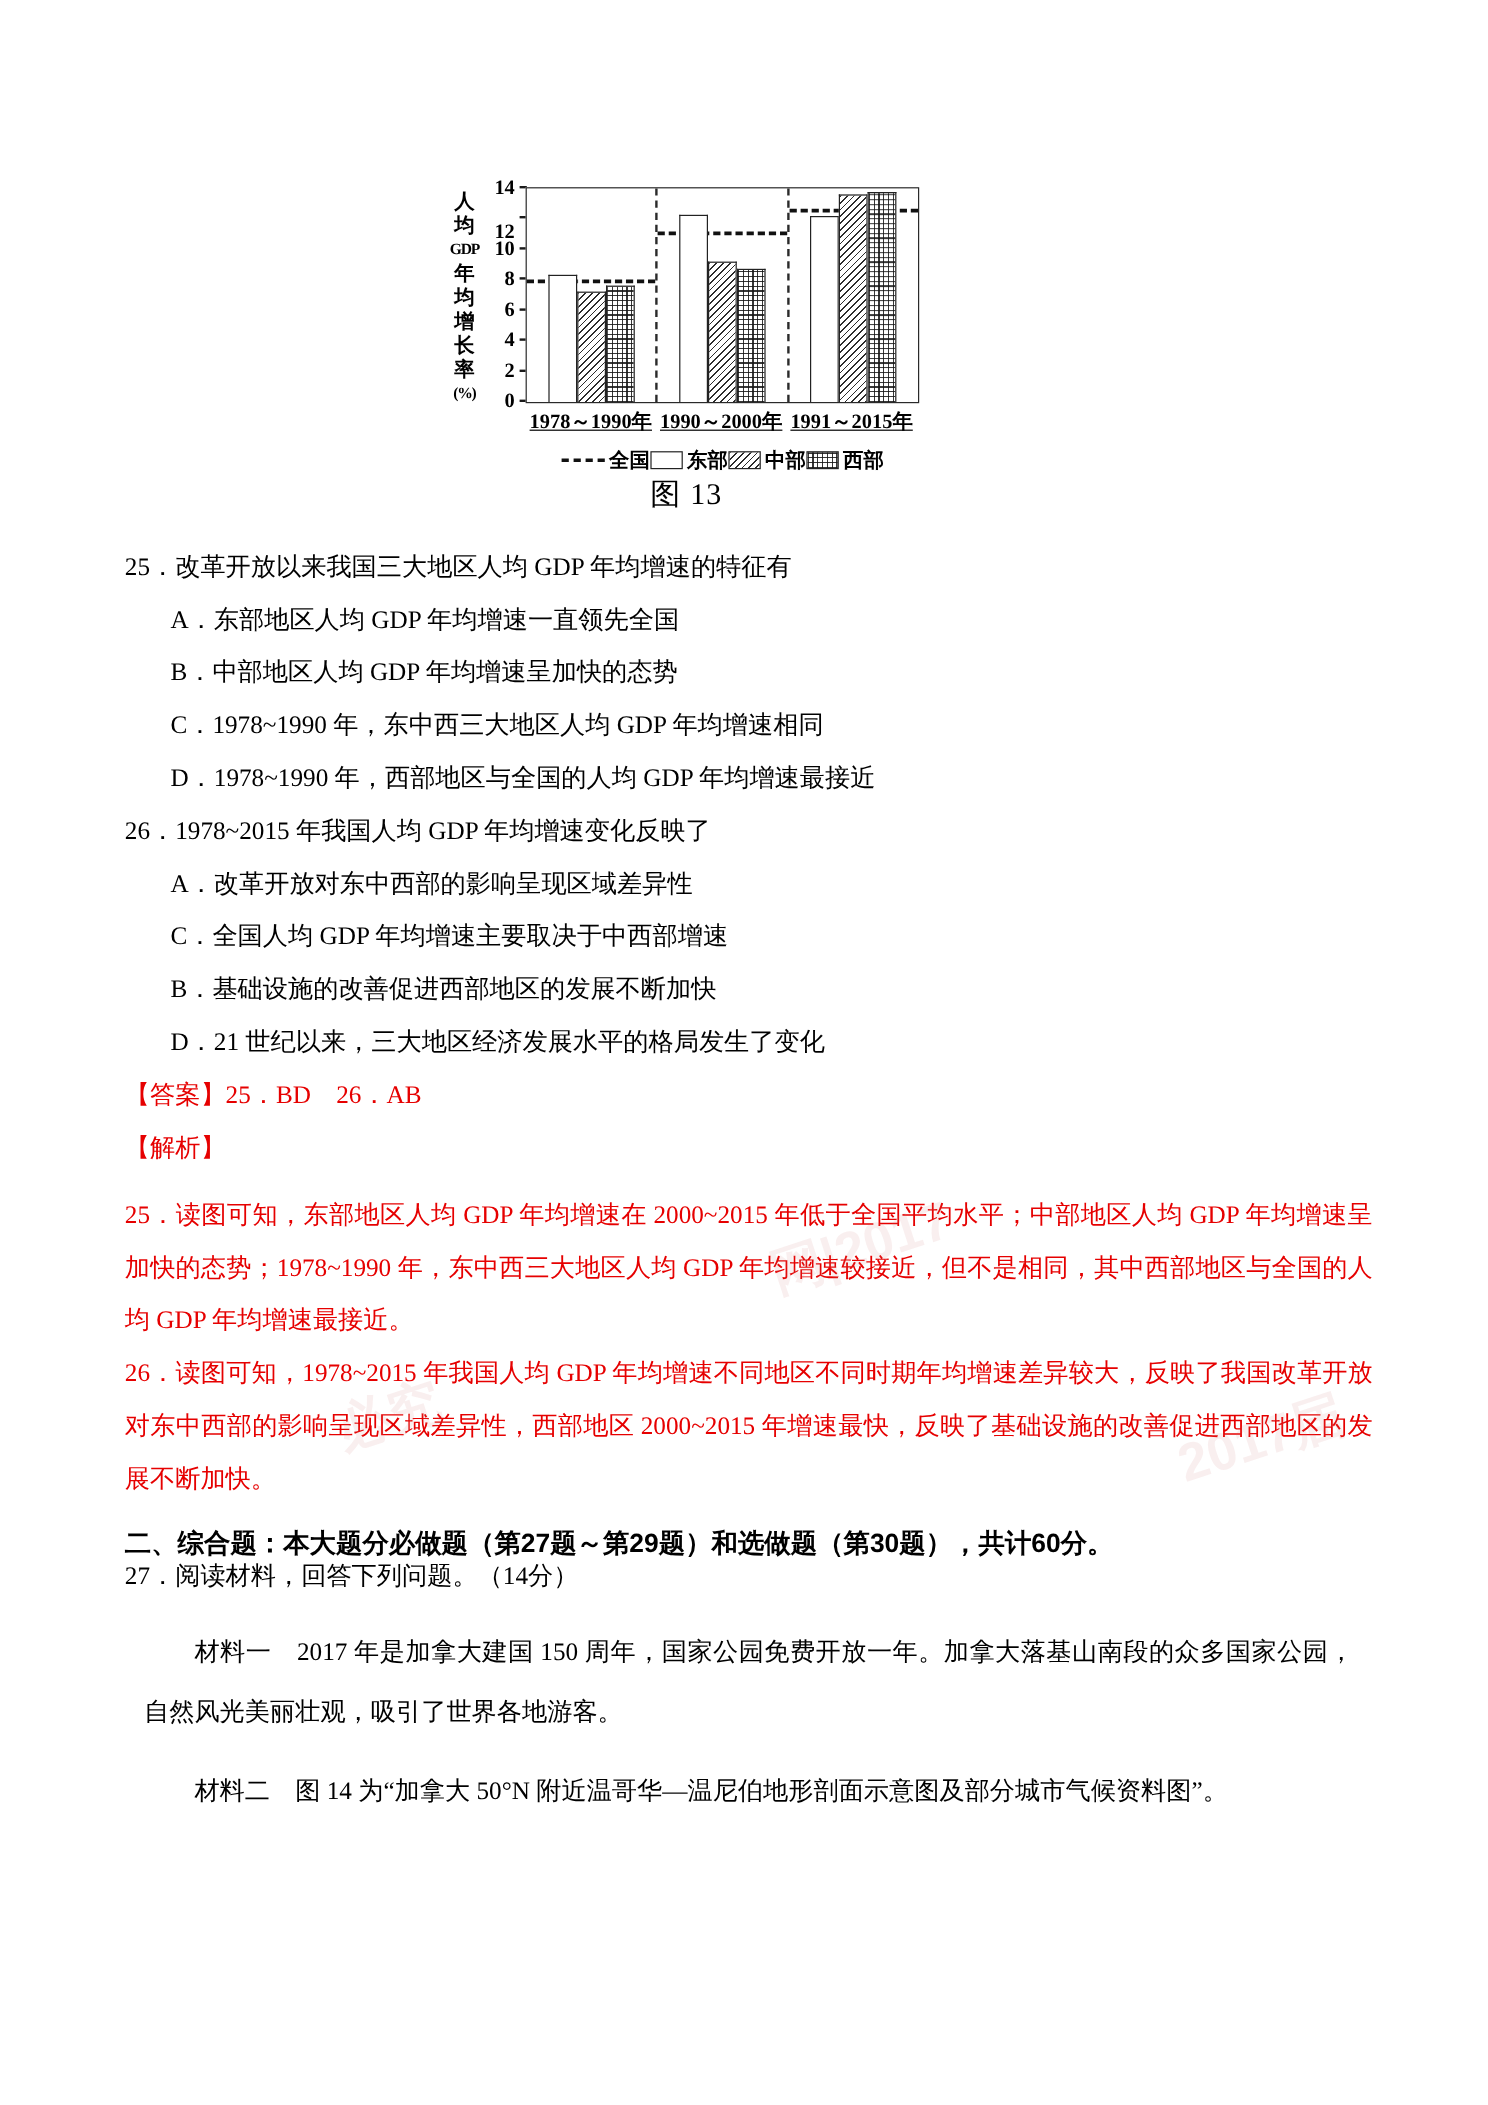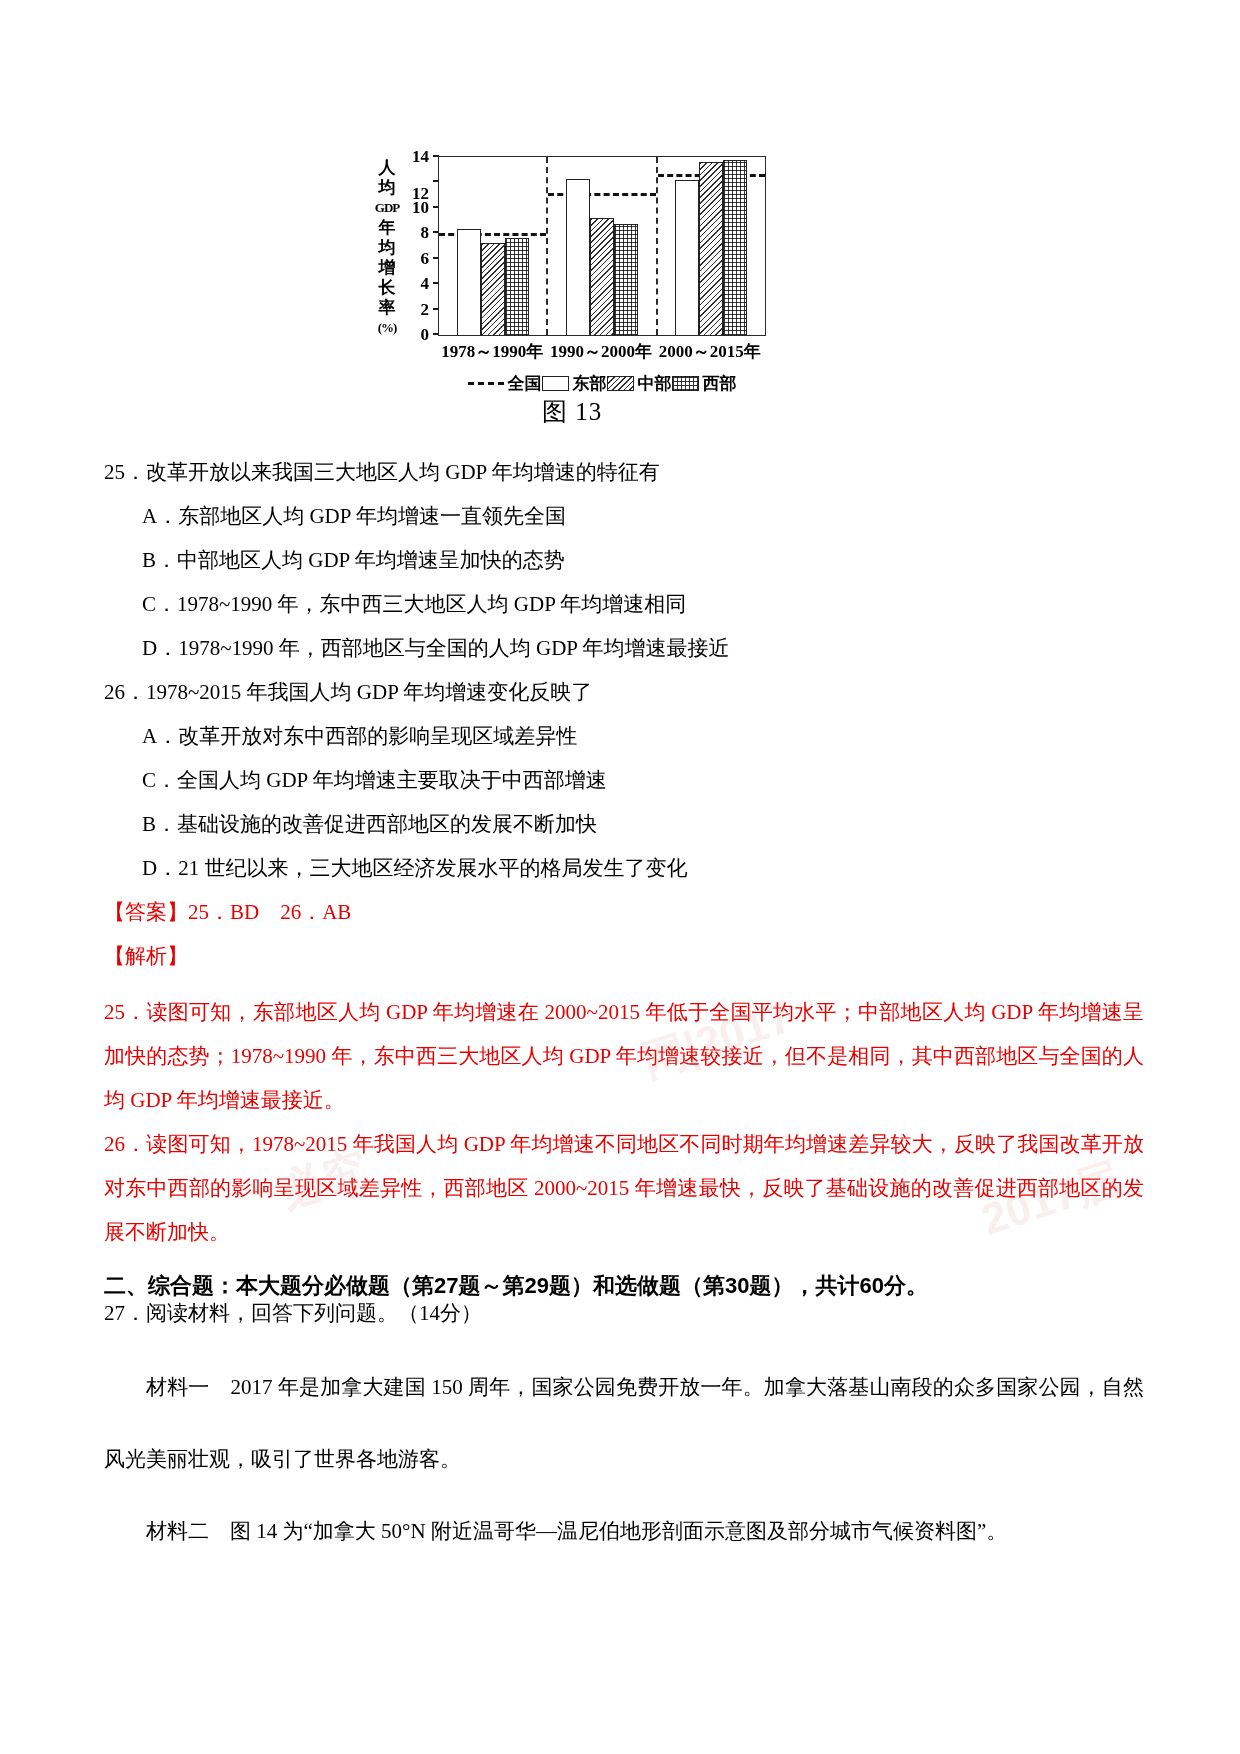--- a/index.html
+++ b/index.html
@@ -18,41 +18,41 @@
   .plot{position:relative;width:326px;height:178px;border:1.5px solid #2a2a2a;
         display:flex;box-sizing:content-box;background:#fff;}
   .group{flex:1;position:relative;display:flex;align-items:flex-end;justify-content:center;}
   .group + .group{border-left:2px dashed #2a2a2a;}
   .natline{position:absolute;left:0;right:0;height:0;border-top:3px dashed #111;z-index:0;}
   .bar{width:24px;box-sizing:border-box;border:1.5px solid #222;border-bottom:none;
        background-color:#fff;position:relative;z-index:1;}
   .bar.mid{background-image:repeating-linear-gradient(135deg,rgba(20,20,20,.9) 0 1px,rgba(0,0,0,0) 1px 4px);}
   .bar.west{background-image:repeating-linear-gradient(0deg,rgba(20,20,20,.85) 0 1px,rgba(0,0,0,0) 1px 4px),
                              repeating-linear-gradient(90deg,rgba(20,20,20,.85) 0 1px,rgba(0,0,0,0) 1px 4px);}
-  .xrow{display:flex;width:326px;margin-top:4px;font-size:17px;font-weight:bold;}
+  .xrow{display:flex;width:326px;margin-top:4px;font-size:17px;font-weight:bold;text-decoration:underline;}
   .xrow .xl{flex:1;text-align:center;white-space:nowrap;}
   .legend{display:flex;align-items:center;justify-content:center;
           margin-top:9px;font-size:17px;font-weight:bold;}
   .legend .item{display:flex;align-items:center;gap:4px;}
   .leg-dash{width:36px;height:0;border-top:3px dashed #111;}
   .leg-box{width:27px;height:15px;border:1.5px solid #222;background:#fff;box-sizing:border-box;}
   .leg-box.mid{background-image:repeating-linear-gradient(135deg,rgba(20,20,20,.9) 0 1px,rgba(0,0,0,0) 1px 4px);}
   .leg-box.west{background-image:repeating-linear-gradient(0deg,rgba(20,20,20,.85) 0 1px,rgba(0,0,0,0) 1px 4px),
                                   repeating-linear-gradient(90deg,rgba(20,20,20,.85) 0 1px,rgba(0,0,0,0) 1px 4px);}
   .fig-caption{text-align:center;font-size:25px;margin-right:60px;letter-spacing:1px;}
 
   
   .content{position:absolute;left:104px;right:96px;top:462px;font-size:21px;}
   .line{line-height:21px;margin:0 0 23px 0;white-space:nowrap;}
   .opt{margin-left:38px;}
   .red{color:var(--red,#e60000);}
   .redpara{line-height:44px;margin:0 0 0 0;text-align:justify;color:var(--red,#e60000);}
   .section-heading{font-family:"Liberation Sans","DejaVu Sans",sans-serif;font-weight:bold;
                    font-size:22px;line-height:22px;margin:21px 0 6px 0;white-space:nowrap;}
-  .material{line-height:72px;text-align:justify;text-indent:2em;margin:0;}
+  .material{line-height:50px;text-align:justify;text-indent:2em;margin:16px;}
   .material.first{margin-top:27px;}
 
   
   .wm{position:absolute;font-family:"Liberation Sans","DejaVu Sans",sans-serif;
       color:rgba(205,120,120,.12);transform:rotate(-18deg);pointer-events:none;
       font-size:44px;font-weight:bold;white-space:nowrap;}
 </style>
 </head>
 <body>
 
@@ -105,21 +105,21 @@
           <div class="group">
             <div class="natline" style="bottom: 157.657px;"></div>
             <div class="bar east" style="height: 155.114px;"></div>
             <div class="bar mid" style="height: 172.914px;"></div>
             <div class="bar west" style="height: 175.457px;"></div>
           </div>
         </div>
       <div class="xrow" id="xrow">
           <div class="xl">1978～1990年</div>
           <div class="xl">1990～2000年</div>
-          <div class="xl">2000～2015年</div>
+          <div class="xl">1991～2015年</div>
         </div>
       <div class="legend" id="legend">
           <div class="item">
             <div class="leg-dash"></div>
             <span>全国</span>
           </div>
           <div class="item">
             <div class="leg-box east"></div>
             <span>东部</span>
           </div>

